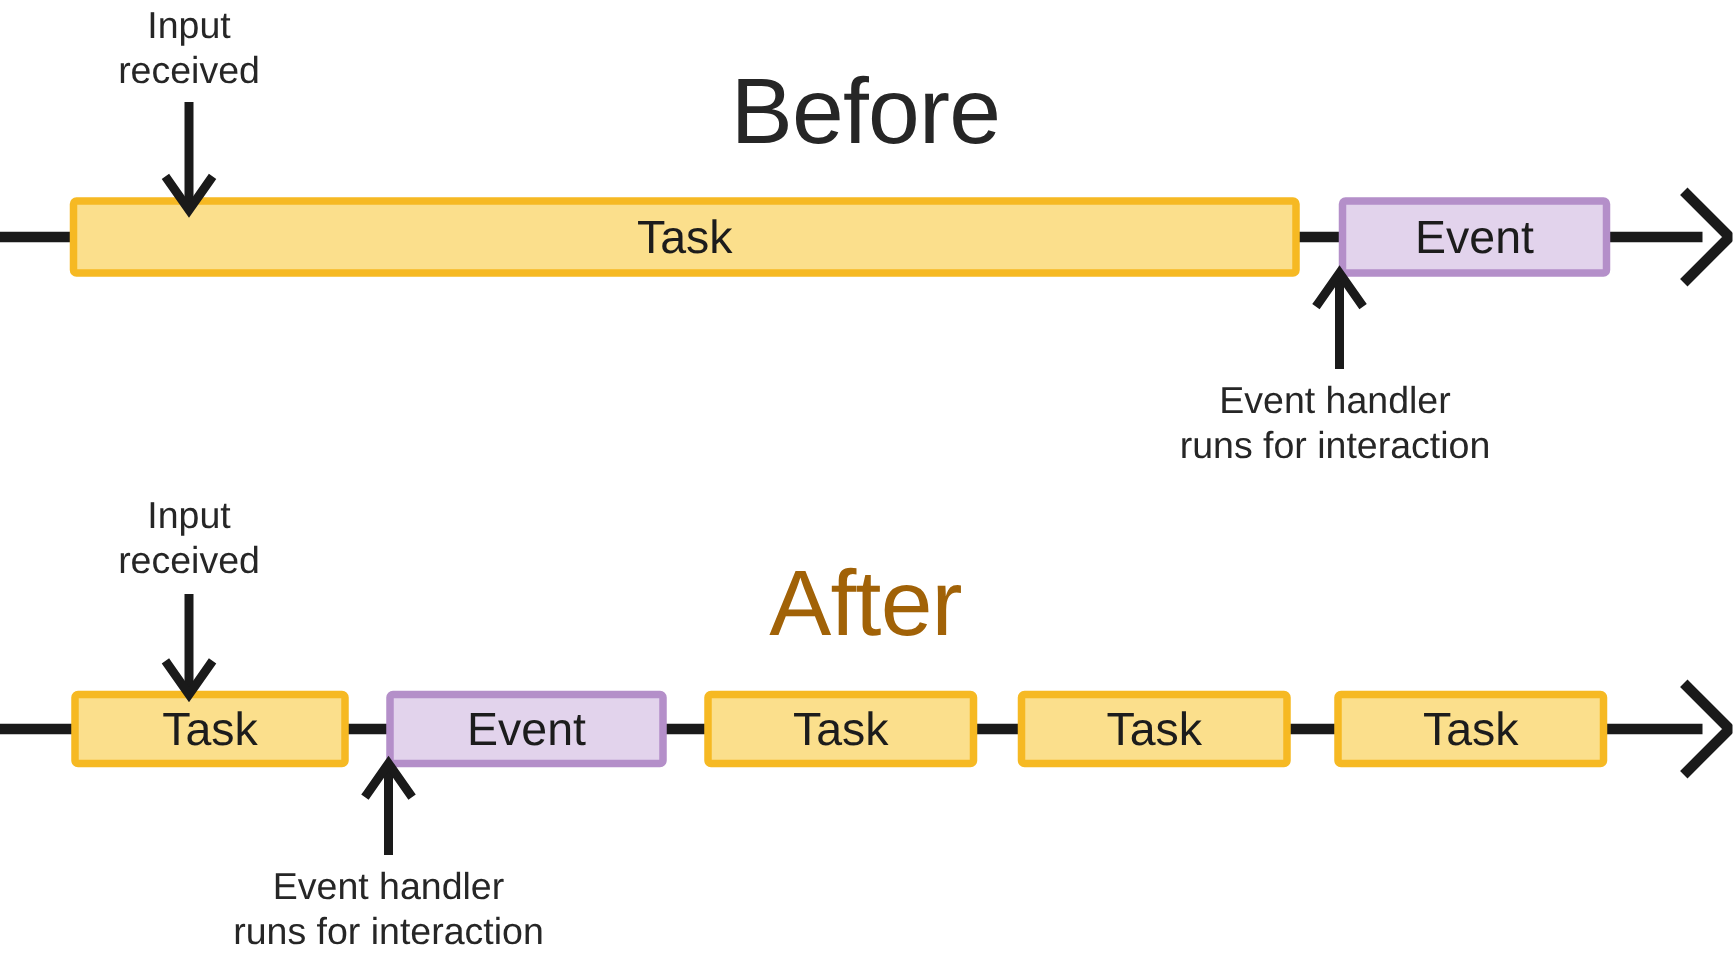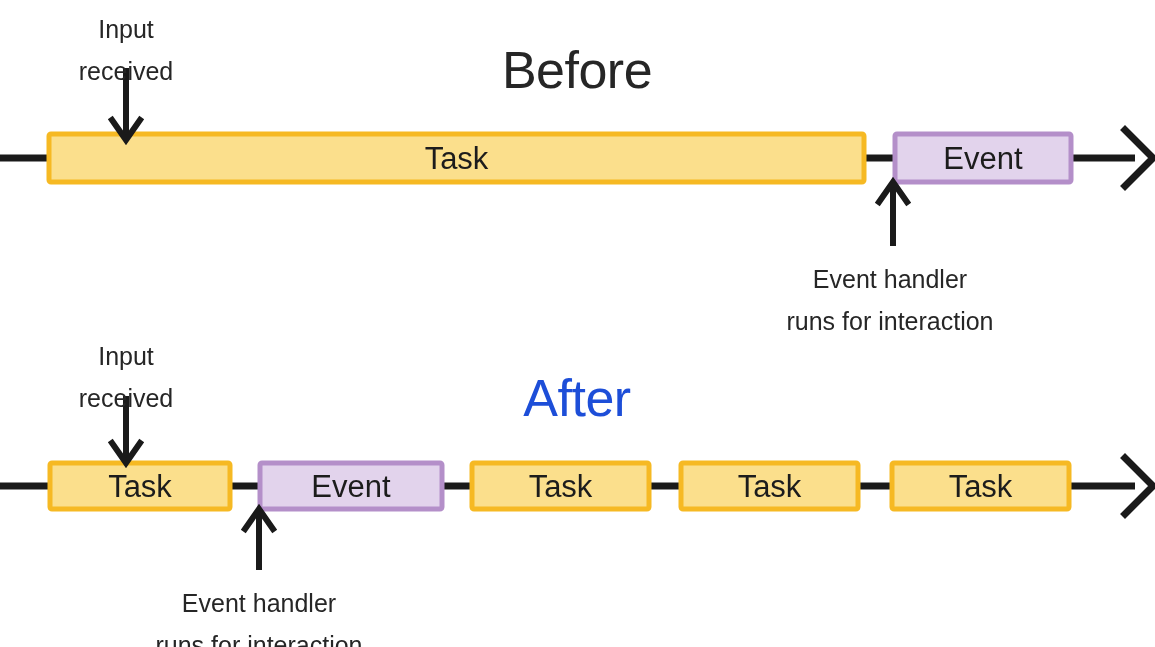--- a/index.html
+++ b/index.html
@@ -24,39 +24,39 @@
     position: absolute;
     top: 0;
     left: 0;
     width: 1155px;
     height: 647px;
   }
   .section-title {
     position: absolute;
     font-family: "Liberation Sans", sans-serif;
     font-weight: 400;
-    font-size: 52px;
+    font-size: 62px;
     line-height: 1;
     color: #262626;
     letter-spacing: -0.5px;
     white-space: nowrap;
     transform: translateX(-50%);
   }
   .annot {
     position: absolute;
     font-family: "Liberation Sans", sans-serif;
     font-weight: 400;
     font-size: 25px;
     line-height: 30px;
     color: #262626;
     text-align: center;
     white-space: nowrap;
     transform: translateX(-50%);
   }
-  .annot span { display: block; margin-top: 12px; }
+  .annot span { display: block; }
   .box-label {
     position: absolute;
     font-family: "Liberation Sans", sans-serif;
     font-weight: 400;
     font-size: 31px;
     line-height: 1;
     color: #1c1c1c;
     white-space: nowrap;
     transform: translate(-50%, -50%);
   }
@@ -102,21 +102,21 @@
       <div class="annot" style="left: 126px; top: 2px; color: rgb(38, 38, 38);">
         <span>Input</span>
         <span>received</span>
       </div>
       <div class="annot" style="left: 890px; top: 252px; color: rgb(38, 38, 38);">
         <span>Event handler</span>
         <span>runs for interaction</span>
       </div>
       <div class="box-label" style="left: 456.5px; top: 158px;">Task</div>
       <div class="box-label" style="left: 983px; top: 158px;">Event</div>
-      <div class="section-title" style="left: 577px; top: 372px; color: #1d4ed8;">After</div>
+      <div class="section-title" style="left: 577px; top: 372px; color: #a16207;">After</div>
       <div class="annot" style="left: 126px; top: 329px; color: rgb(38, 38, 38);">
         <span>Input</span>
         <span>received</span>
       </div>
       <div class="annot" style="left: 259px; top: 576px; color: rgb(38, 38, 38);">
         <span>Event handler</span>
         <span>runs for interaction</span>
       </div>
       <div class="box-label" style="left: 140px; top: 486px;">Task</div>
       <div class="box-label" style="left: 351px; top: 486px;">Event</div>

